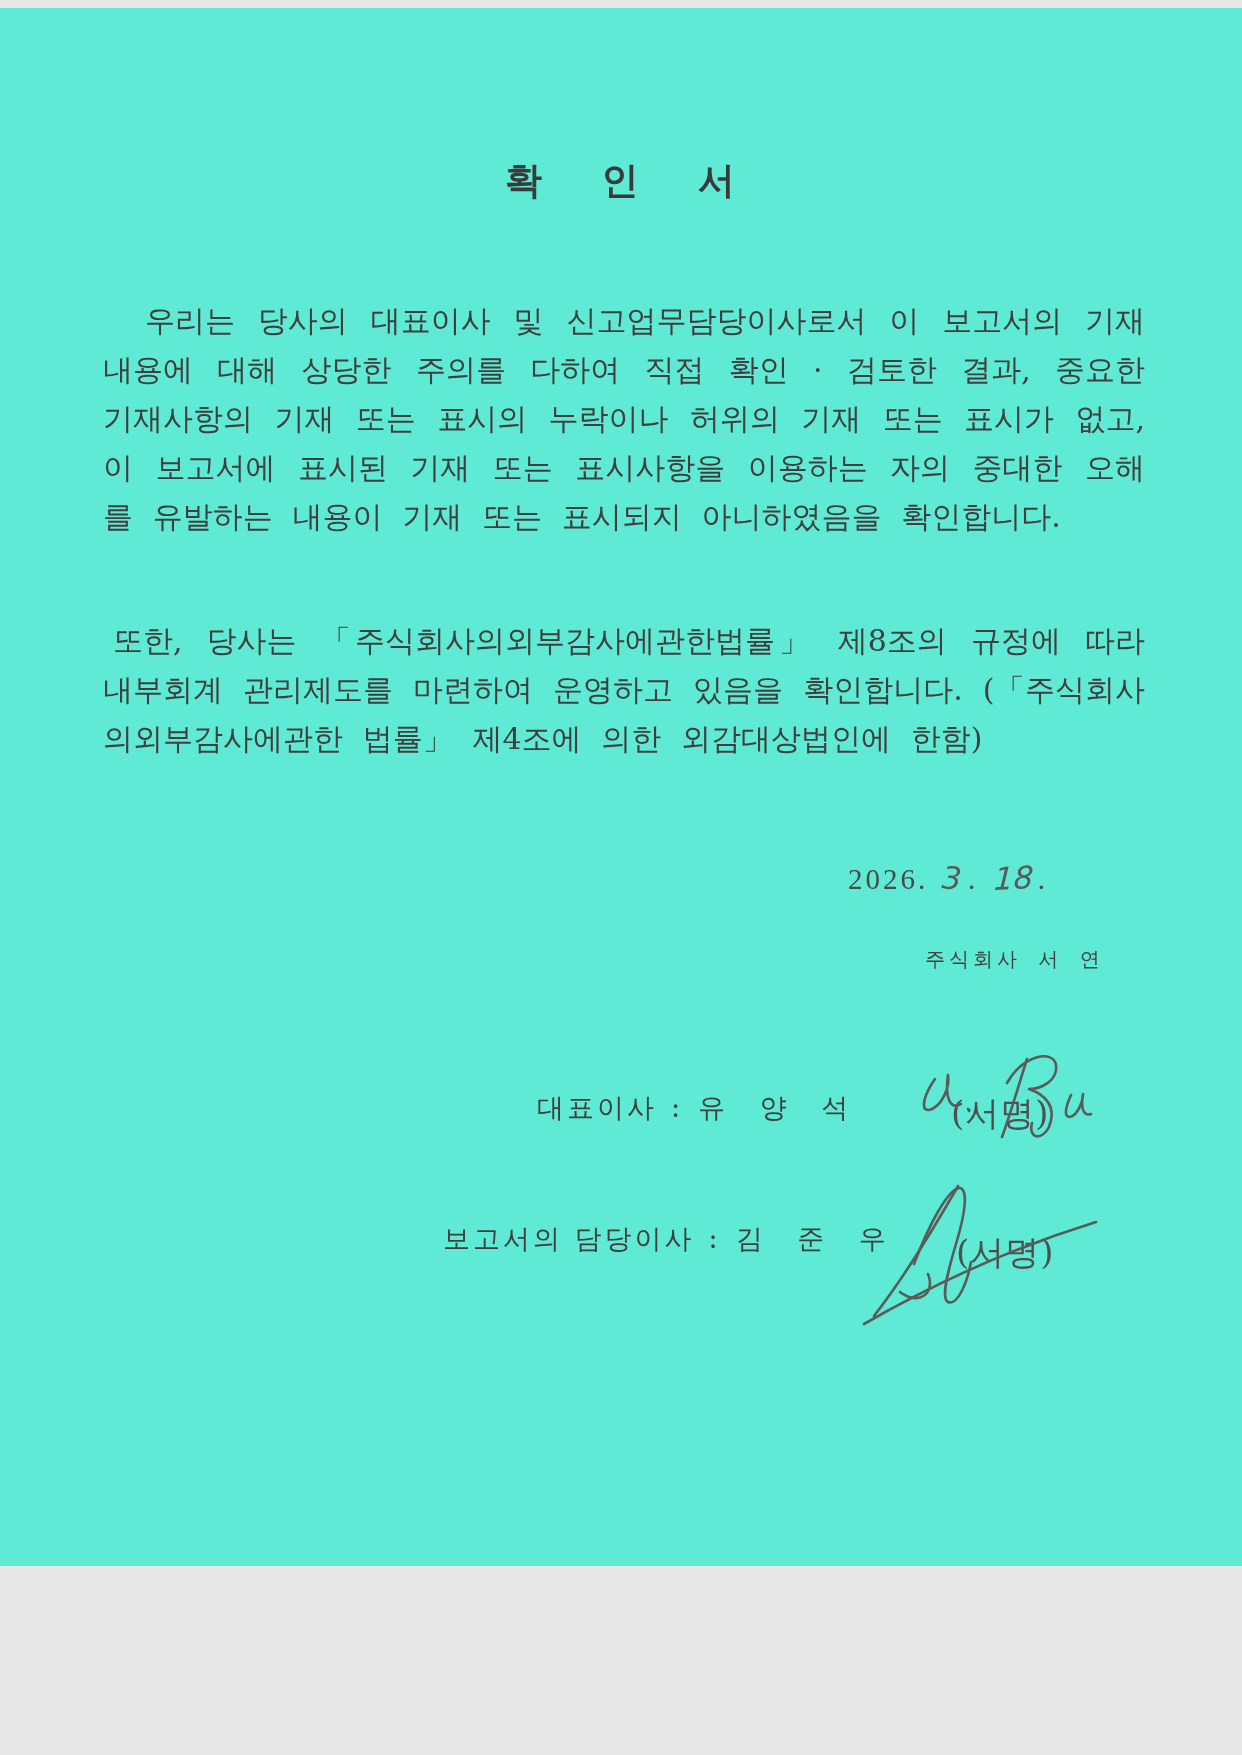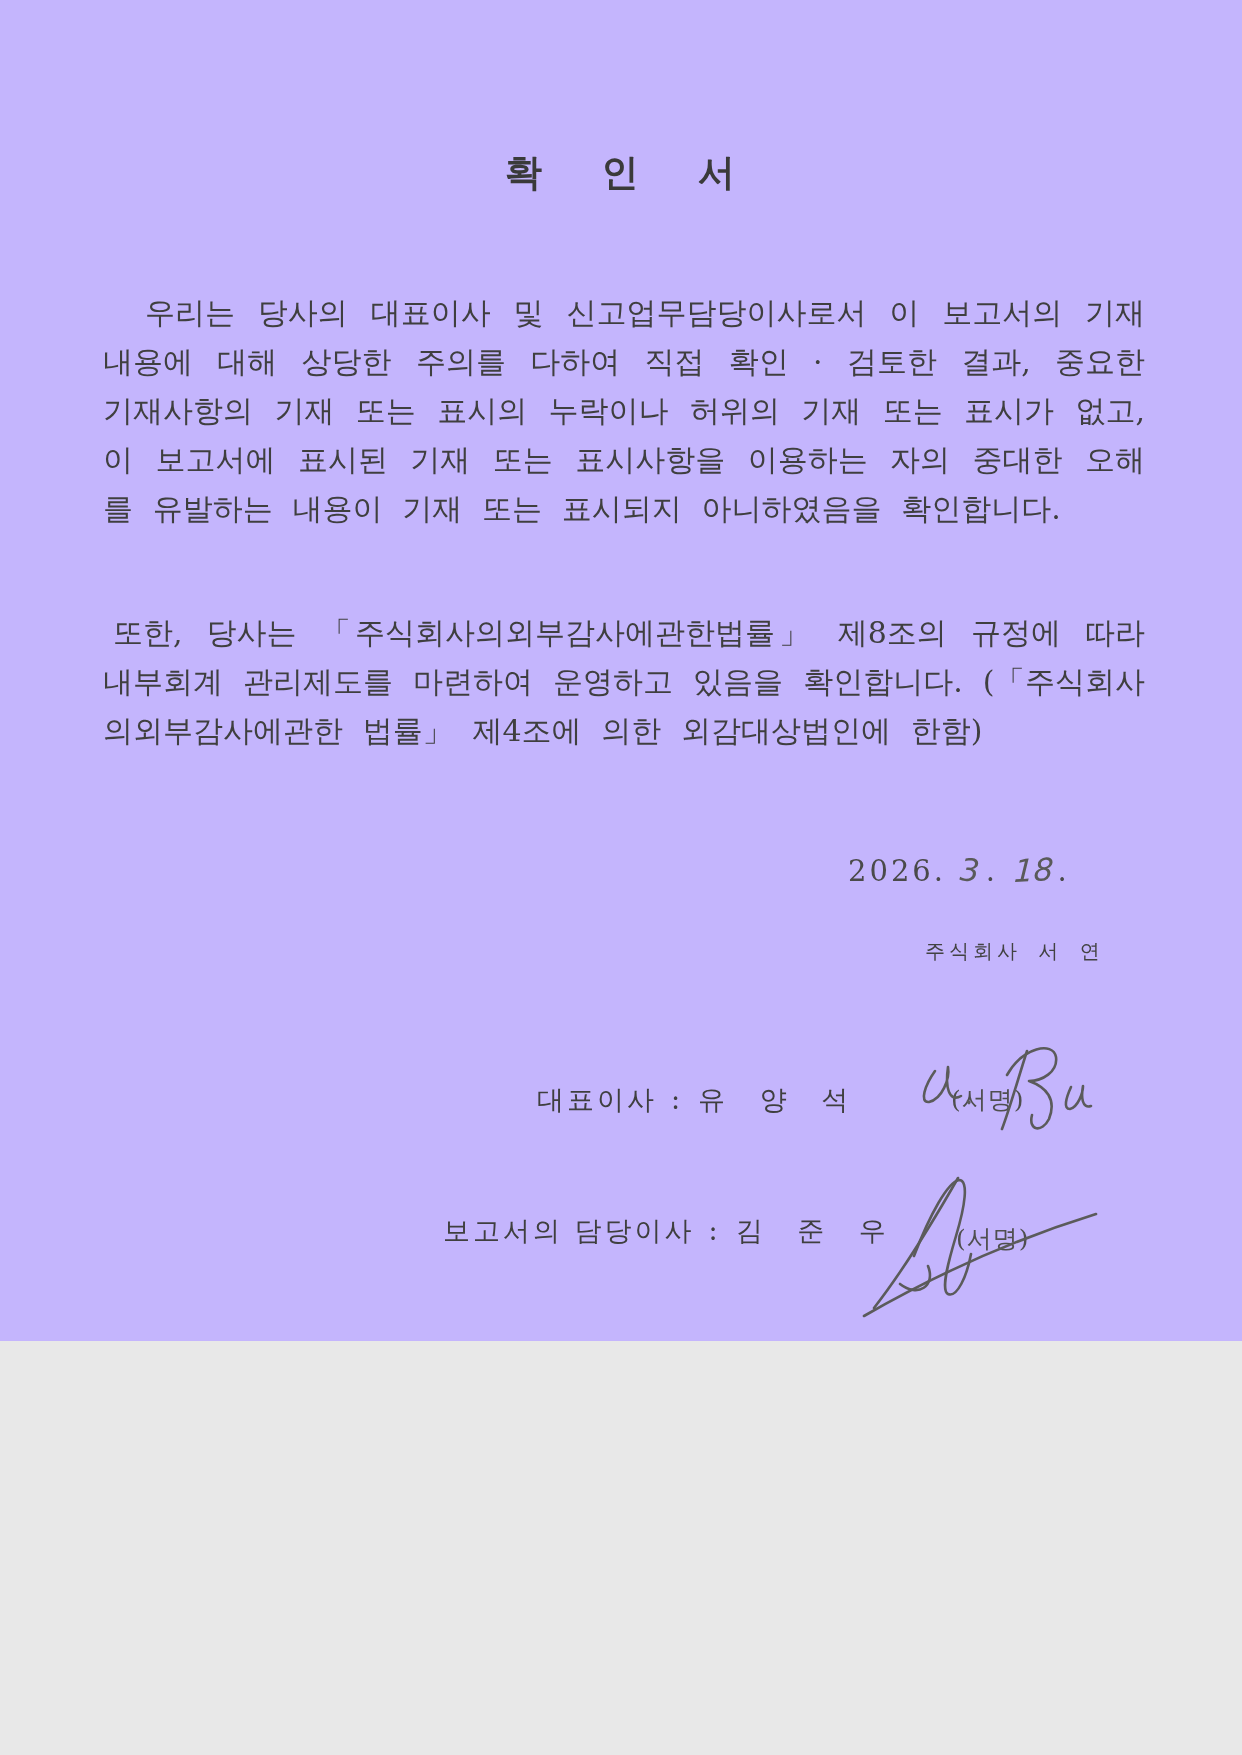--- a/index.html
+++ b/index.html
@@ -3,23 +3,23 @@
 <meta charset="utf-8">
 <style>
   html, body {
     margin: 0;
     padding: 0;
     background: #e8e8e8;
   }
   .page {
     position: relative;
     width: 1242px;
-    height: 1341px;
-    margin: 0 auto;
-    background: #c4b5fd;
+    height: 1558px;
+    margin: 8px auto;
+    background: #5eead4;
     color: #3d3d3d;
     font-family: "DejaVu Serif", "Liberation Serif", serif;
     overflow: hidden;
   }
   .title {
     position: absolute;
     top: 148px;
     left: 0;
     width: 100%;
     text-align: center;
@@ -46,21 +46,21 @@
   .para-2 { top: 608px; text-indent: 10px; }
   .date-line {
     position: absolute;
     top: 852px;
     left: 848px;
     width: 250px;
     font-size: 29px;
     color: #4a4a4a;
     white-space: nowrap;
   }
-  .date-line .printed { letter-spacing: 3px; }
+  .date-line .printed { letter-spacing: 3px; font-family: Liberation Serif, serif; }
   .handwritten {
     display: inline-block;
     font-family: "DejaVu Sans", sans-serif;
     font-style: italic;
     font-weight: 400;
     color: #5a5a5a;
     transform: rotate(-3deg) skewX(-6deg);
     font-size: 31px;
   }
   .hw-month { margin: 0 6px 0 14px; transform: rotate(4deg); }
@@ -84,21 +84,21 @@
   .signer-ceo  { top: 1082px; left: 537px; }
   .signer-officer { top: 1213px; left: 443px; }
   .signer-row .role   { letter-spacing: 3px; }
   .signer-row .colon  { margin: 0 18px 0 14px; }
   .signer-row .name   { letter-spacing: 10px; word-spacing: 6px; }
   .sig-area { position: absolute; }
   .sig-area-ceo     { left: 895px; top: 1035px; width: 210px; height: 120px; }
   .sig-area-officer { left: 858px; top: 1160px; width: 245px; height: 165px; }
   .sig-label {
     position: absolute;
-    font-size: 25px;
+    font-size: 34px;
     color: #4f4f4f;
     letter-spacing: 1px;
   }
   .sig-label-ceo     { left: 56px; top: 48px; }
   .sig-label-officer { left: 98px; top: 62px; }
   .sig-svg {
     position: absolute;
     left: 0; top: 0;
     width: 100%; height: 100%;
   }

